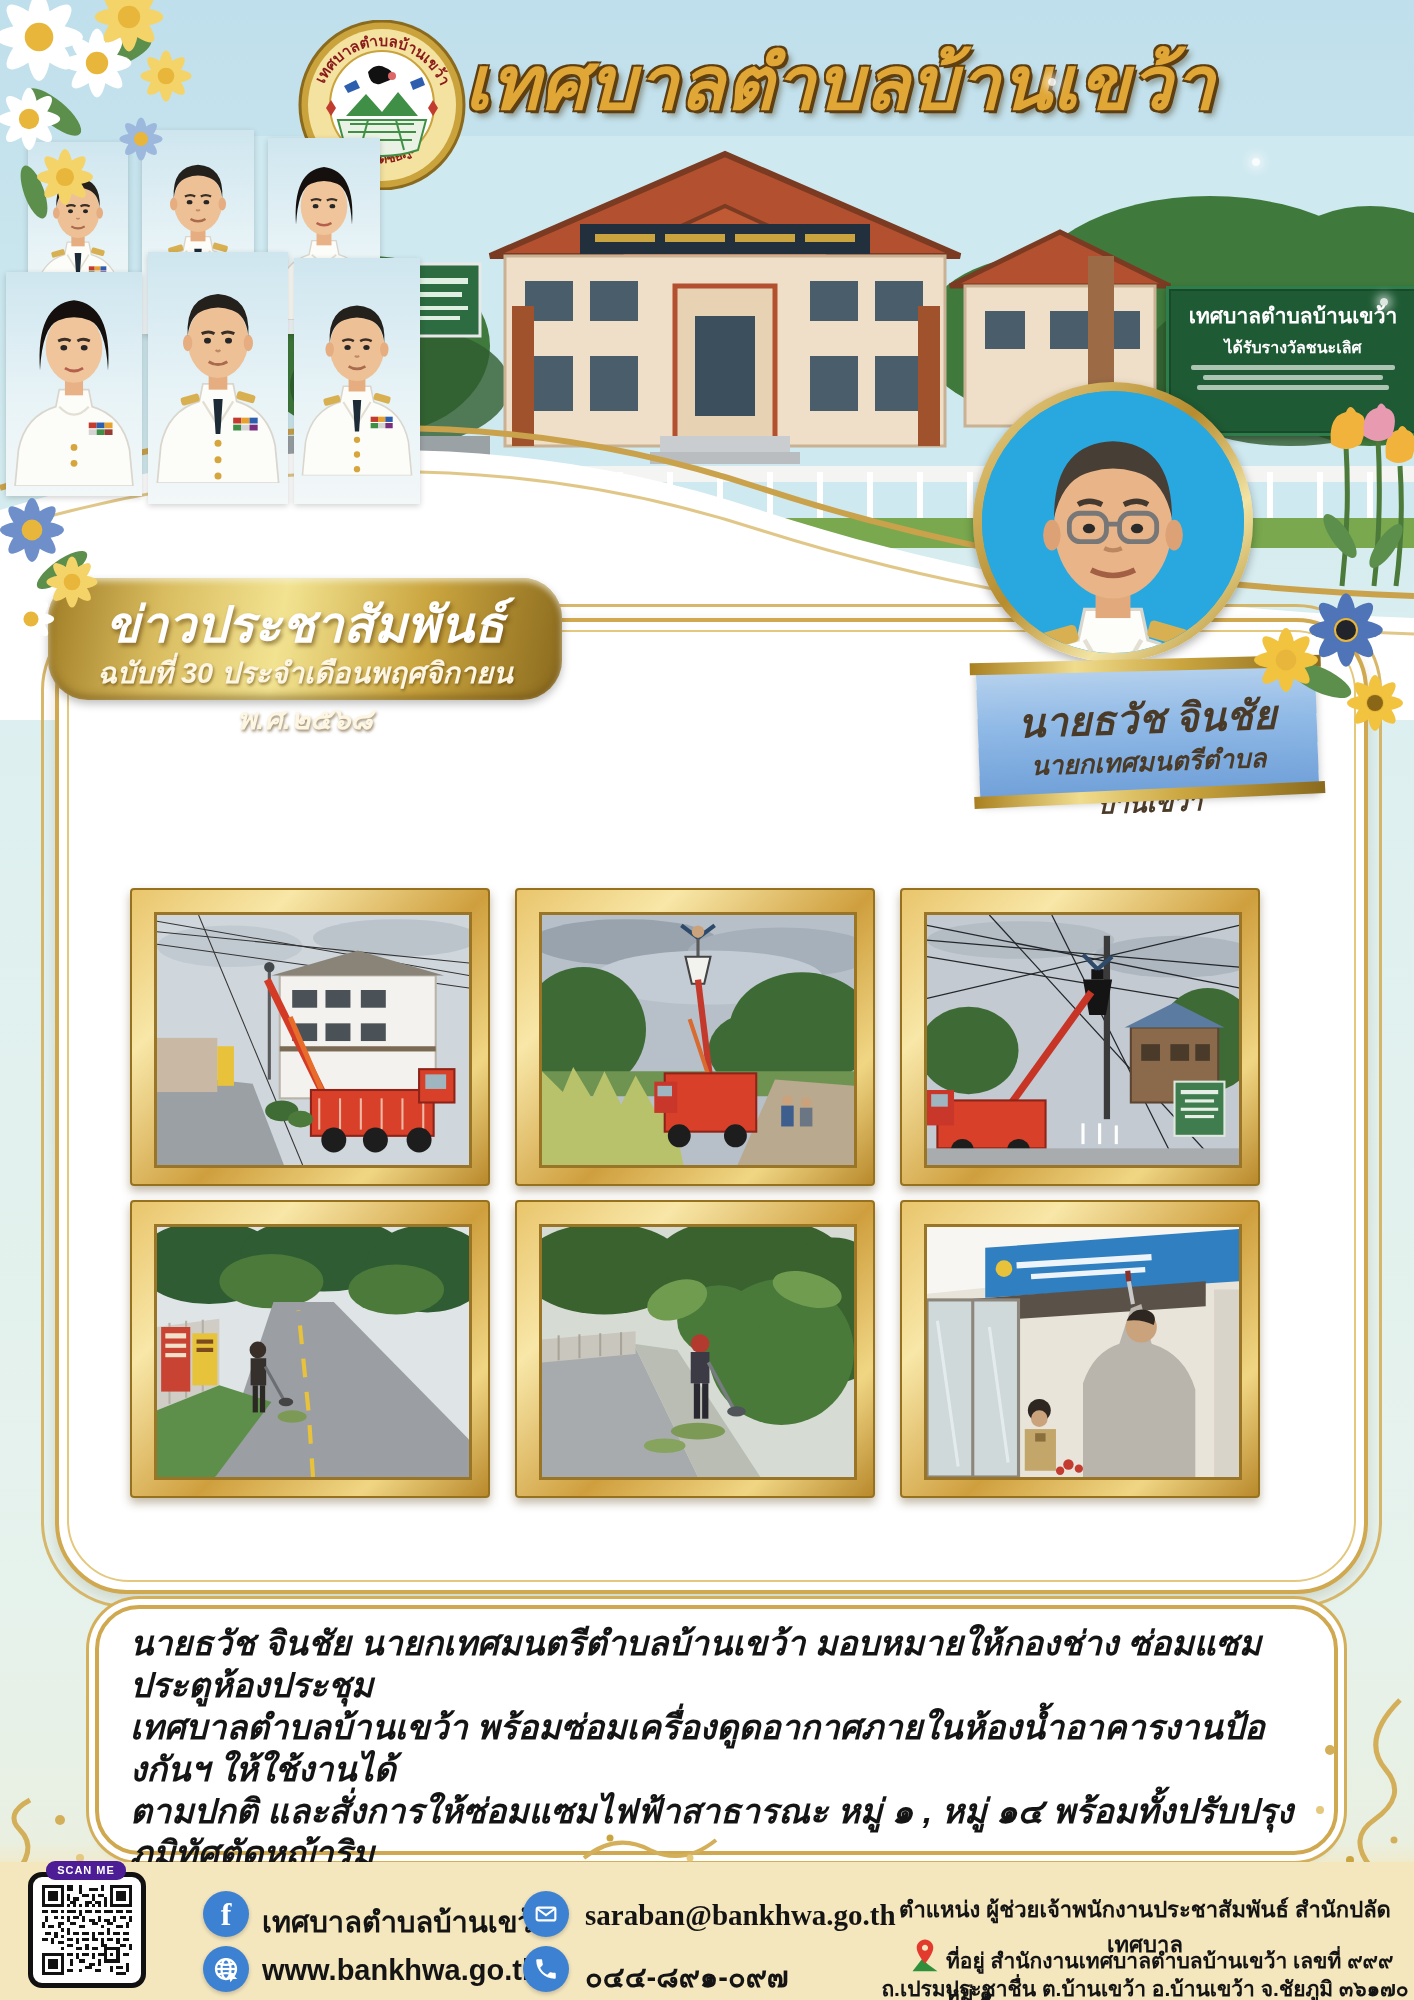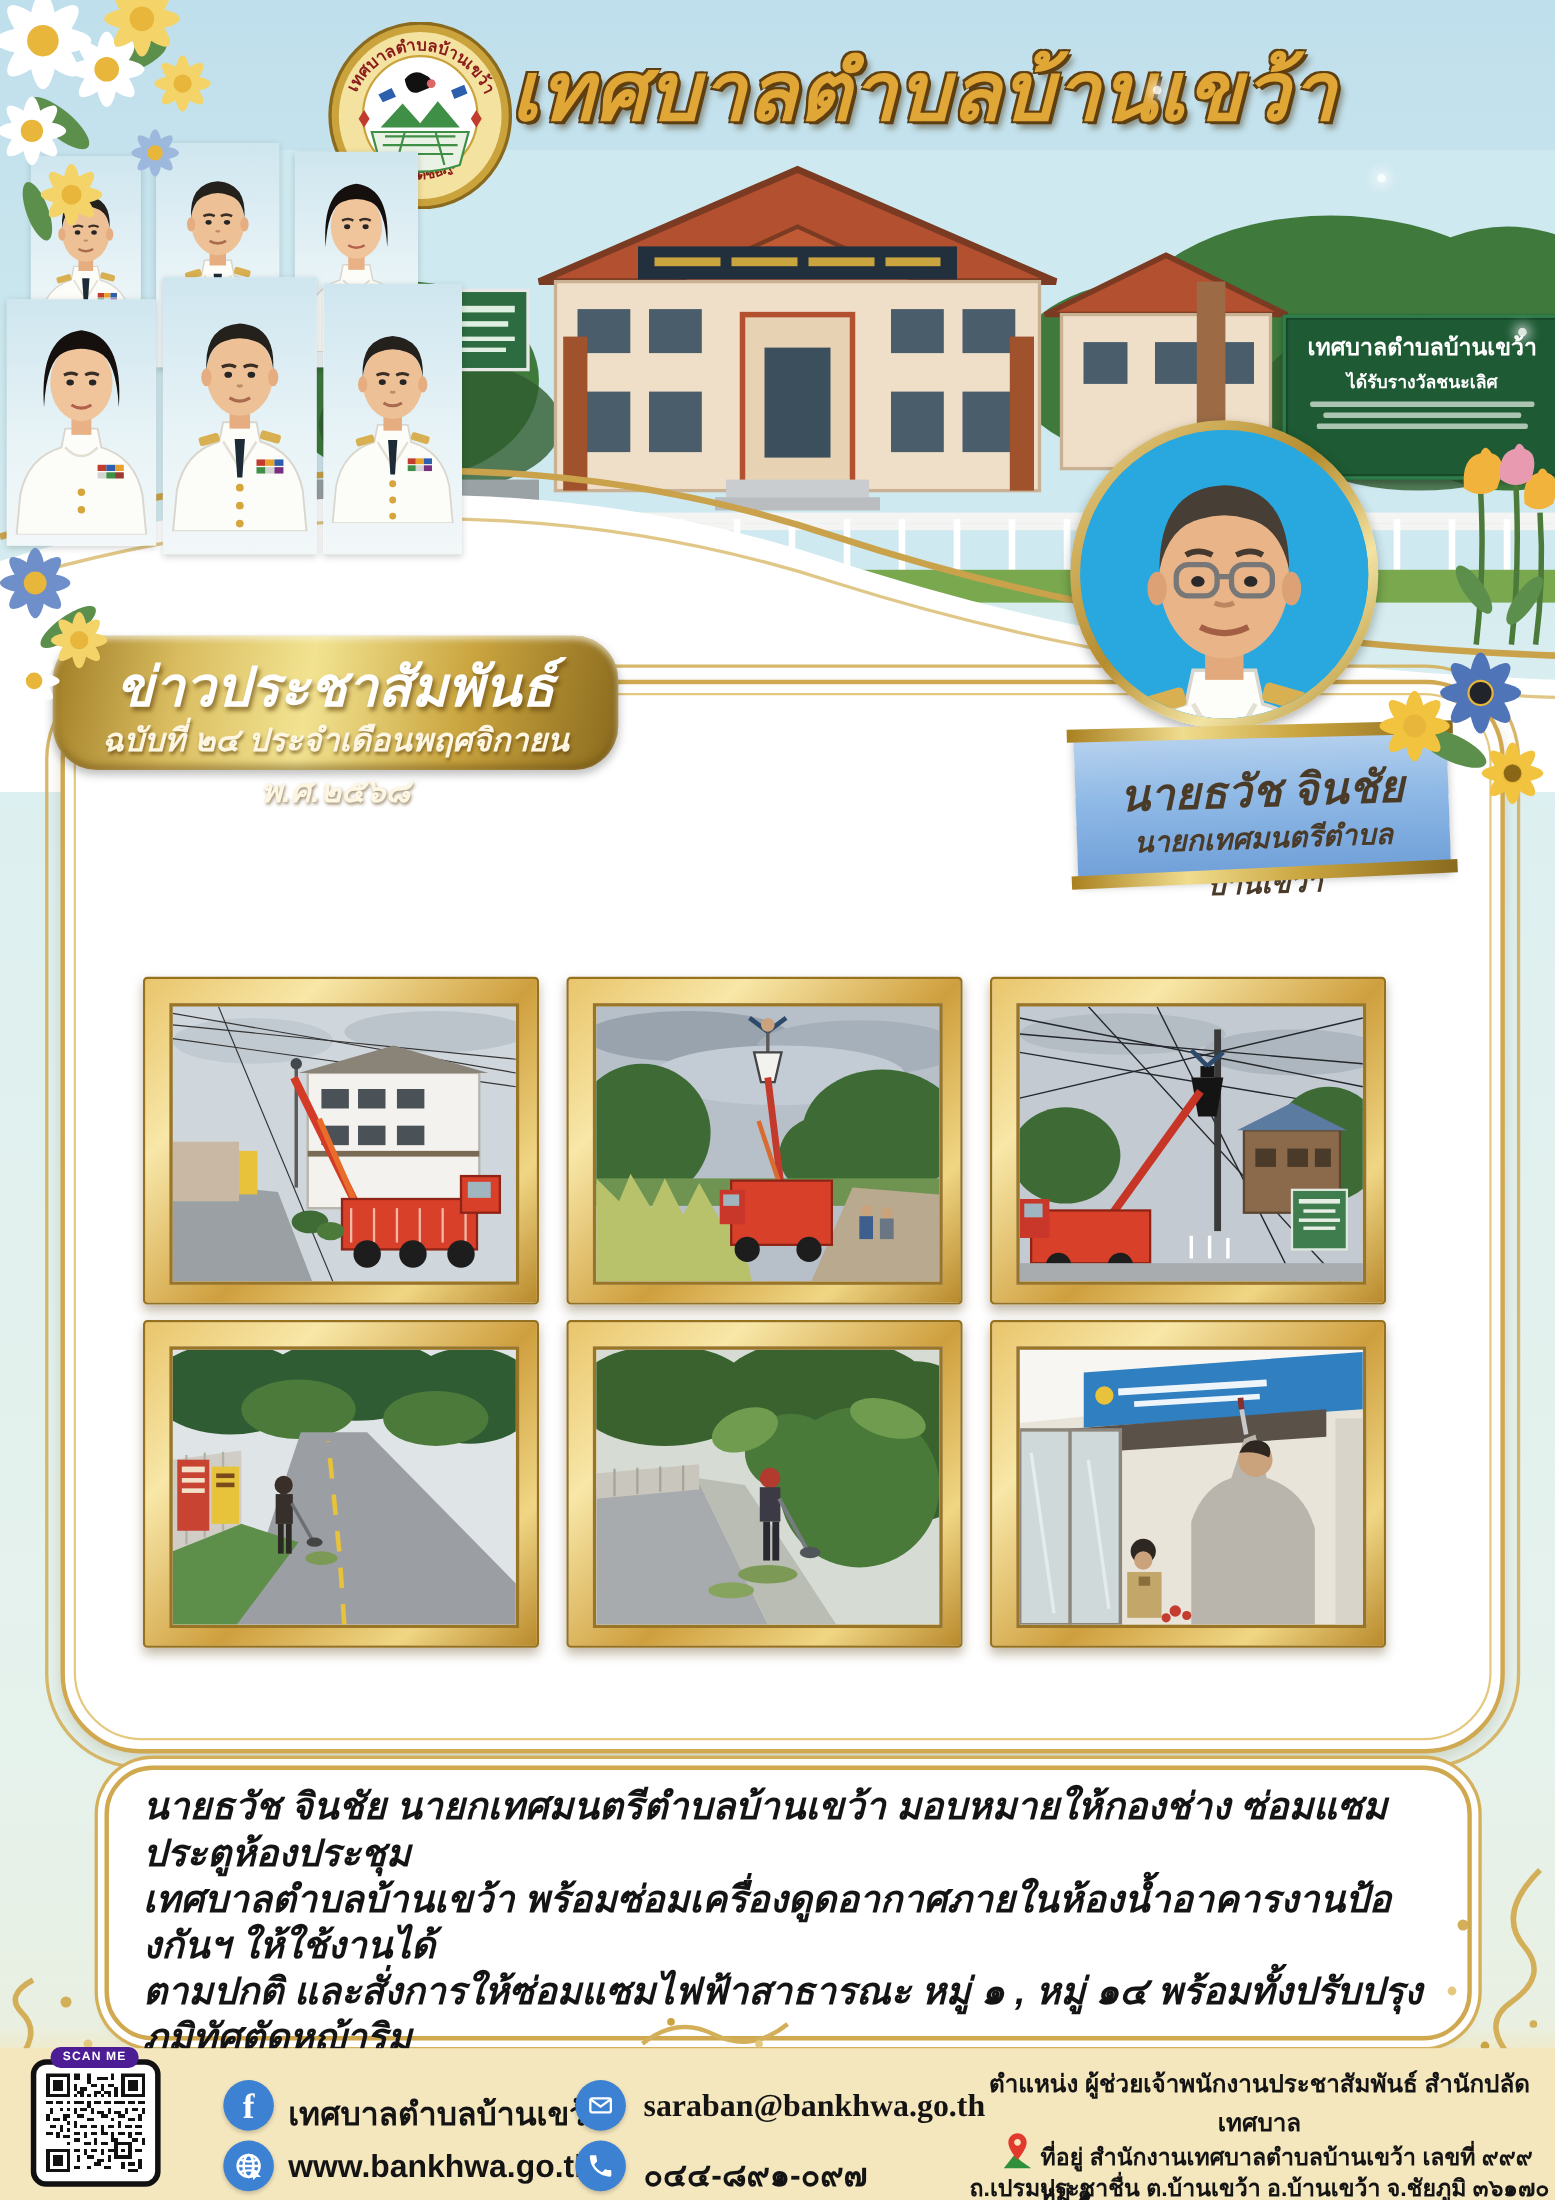--- a/index.html
+++ b/index.html
@@ -328,21 +328,21 @@
 
 <div class="abs sparkle" style="left:1048px;top:78px;"></div>
 <div class="abs sparkle" style="left:1252px;top:158px;"></div>
 <div class="abs sparkle" style="left:1380px;top:298px;"></div>
 <div class="abs sparkle" style="left:420px;top:575px;"></div>
 
 <div class="abs main-panel"></div>
 
 <div class="abs news-banner" style="z-index:6;"></div>
 <div class="abs news-title" style="z-index:7;font-family:Liberation Serif, serif;">ข่าวประชาสัมพันธ์</div>
-<div class="abs news-issue" style="z-index:7;">ฉบับที่ ๒๔ ประจำเดือนพฤศจิกายน พ.ศ.๒๕๖๘</div>
+<div class="abs news-issue" style="z-index:7;">ฉบับที่ 30 ประจำเดือนพฤศจิกายน พ.ศ.๒๕๖๘</div>
 
 <div class="abs portrait-ring" style="z-index:6;"></div>
 <div class="abs portrait-inner" style="z-index:7;">
   <svg width="262" height="262" viewBox="0 0 120 120">
     <rect width="120" height="120" fill="#29a8e0"></rect>
     <g transform="translate(0,8)">
         <use href="#mayor" width="120" height="180"></use>
       </g>
   </svg>
 </div>
@@ -790,20 +790,20 @@
 <div class="abs foot-label" style="left:585px;top:1899px;z-index:11;font-family:Liberation Serif, serif;">saraban@bankhwa.go.th</div>
 
 <div class="abs icirc" style="left:523px;top:1946px;z-index:11;">
   <svg width="26" height="26" viewBox="0 0 24 24" fill="#fff">
     <path d="M6.62 10.79c1.44 2.83 3.76 5.14 6.59 6.59l2.2-2.2c.27-.27.67-.36 1.02-.24 1.12.37 2.33.57 3.57.57.55 0 1 .45 1 1V20c0 .55-.45 1-1 1-9.39 0-17-7.61-17-17 0-.55.45-1 1-1h3.5c.55 0 1 .45 1 1 0 1.25.2 2.45.57 3.57.11.35.03.74-.25 1.02l-2.2 2.2z"></path>
   </svg>
 </div>
 <div class="abs foot-label" style="left:585px;top:1954px;z-index:11;">๐๔๔-๘๙๑-๐๙๗</div>
 
 <div class="abs" style="left:880px;top:1874px;width:530px;text-align:center;z-index:11;">
-  <div class="credit" style="margin-top:3px;">ตำแหน่ง ผู้ช่วยเจ้าพนักงานประชาสัมพันธ์ สำนักปลัดเทศบาล</div>
+  <div class="credit" style="margin-top:18px;">ตำแหน่ง ผู้ช่วยเจ้าพนักงานประชาสัมพันธ์ สำนักปลัดเทศบาล</div>
 </div>
 <svg class="abs" style="left:908px;top:1938px;z-index:12;" width="34" height="36" viewBox="0 0 24 26">
   <polygon points="3,24 10,15 14,19 21,24" fill="#2f8f3b"></polygon>
   <path d="M12 1C8.7 1 6 3.7 6 7c0 4.5 6 11.5 6 11.5S18 11.5 18 7c0-3.3-2.7-6-6-6zm0 8.2c-1.2 0-2.2-1-2.2-2.2S10.8 4.8 12 4.8s2.2 1 2.2 2.2-1 2.2-2.2 2.2z" fill="#e23b2e"></path>
 </svg>
 <div class="abs addr" style="left:946px;top:1944px;z-index:11;">ที่อยู่ สำนักงานเทศบาลตำบลบ้านเขว้า เลขที่ ๙๙๙ หมู่ ๑</div>
 <div class="abs addr" style="left:880px;top:1972px;width:530px;text-align:center;z-index:11;">ถ.เปรมประชาชื่น ต.บ้านเขว้า อ.บ้านเขว้า จ.ชัยภูมิ ๓๖๑๗๐</div>
 
 </body></html>

